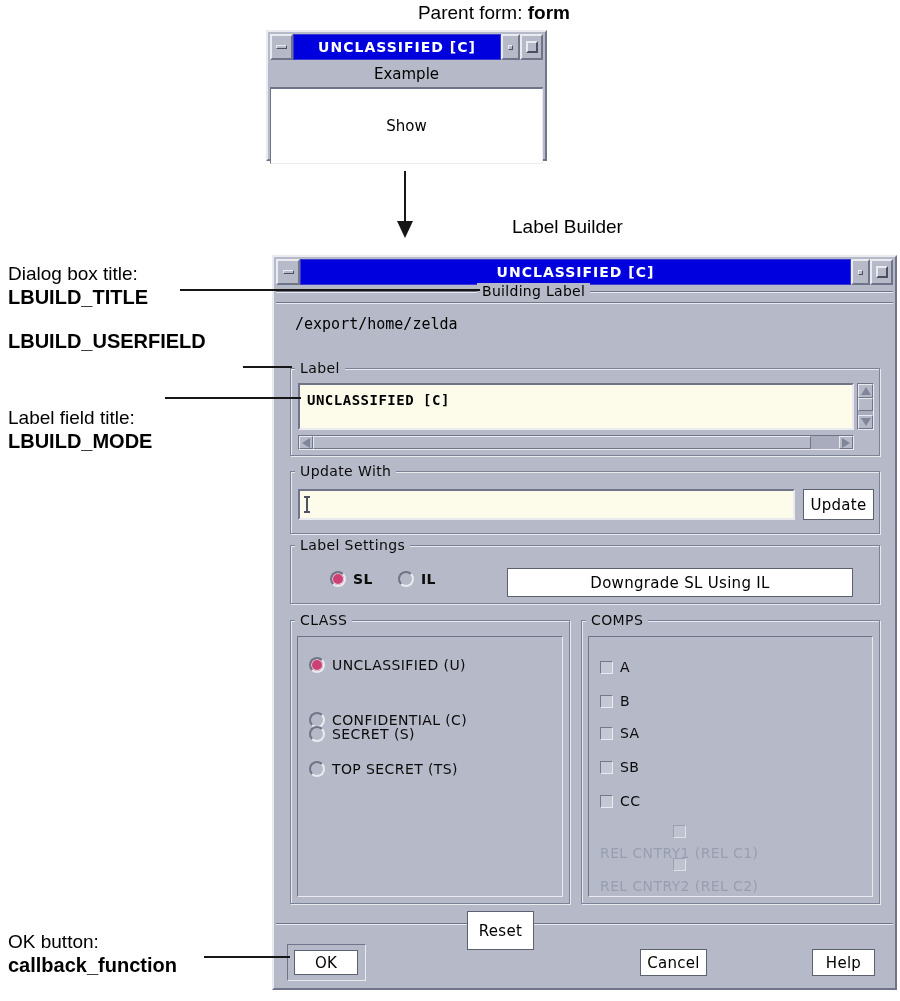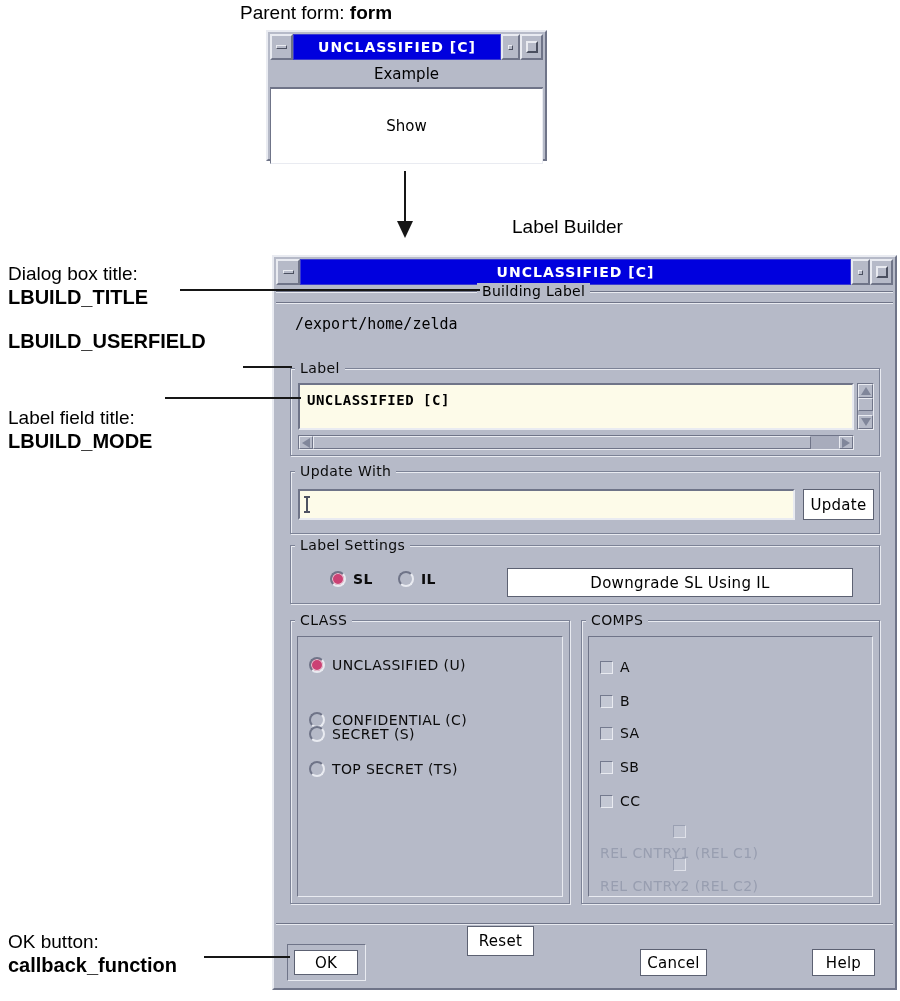--- a/index.html
+++ b/index.html
@@ -47,21 +47,21 @@
 
   .callout-line{height:2px; background:#161616;}
   .ann-label{display:block; font-size:19px; line-height:23px;}
   .ann-value{display:block; font-size:20px; line-height:24px; font-weight:bold;}
 </style>
 </head>
 <body>
 
 <div id="canvas">
 
-  <div class="abs ann" style="left:240px; top:2px; width:330px; text-align:left; font-size:19px;">
+  <div class="abs ann" style="left:240px; top:2px; width:330px; text-align:right; font-size:19px;">
     <span>Parent form: </span><b>form</b>
   </div>
 
   <div class="abs raised" style="left:266px; top:30px; width:281px; height:131px; padding:2px;">
     <div class="titlebar">
       <div class="tb-btn" style="width:23px;">
           <span class="dash"></span>
         </div>
       <div class="tb-blue">
         <span class="tb-text">UNCLASSIFIED [C]</span>
@@ -213,21 +213,21 @@
             <span class="chk"></span>
             <span>REL CNTRY2 (REL C2)</span>
           </div>
         </div>
       </div>
 
       <div class="abs etchline" style="left:1px; top:665px; width:617px;"></div>
       <div class="abs sunken1" style="left:12px; top:686px; width:79px; height:37px;">
         <div class="abs btn-white" style="left:6px; top:5px; width:64px; height:25px;">OK</div>
       </div>
-      <div class="abs btn-white" style="left:192px; top:668px; width:67px; height:30px;">Reset</div>
+      <div class="abs btn-white" style="left:192px; top:653px; width:67px; height:39px;">Reset</div>
       <div class="abs btn-white" style="left:365px; top:691px; width:67px; height:27px;">Cancel</div>
       <div class="abs btn-white" style="left:537px; top:691px; width:63px; height:27px;">Help</div>
     </div>
   </div>
 
   <div class="abs ann" style="left:8px; top:262px;">
     <span class="ann-label">Dialog box title:</span>
     <span class="ann-value">LBUILD_TITLE</span>
   </div>
   <div class="abs ann" style="left:8px; top:329px;">

